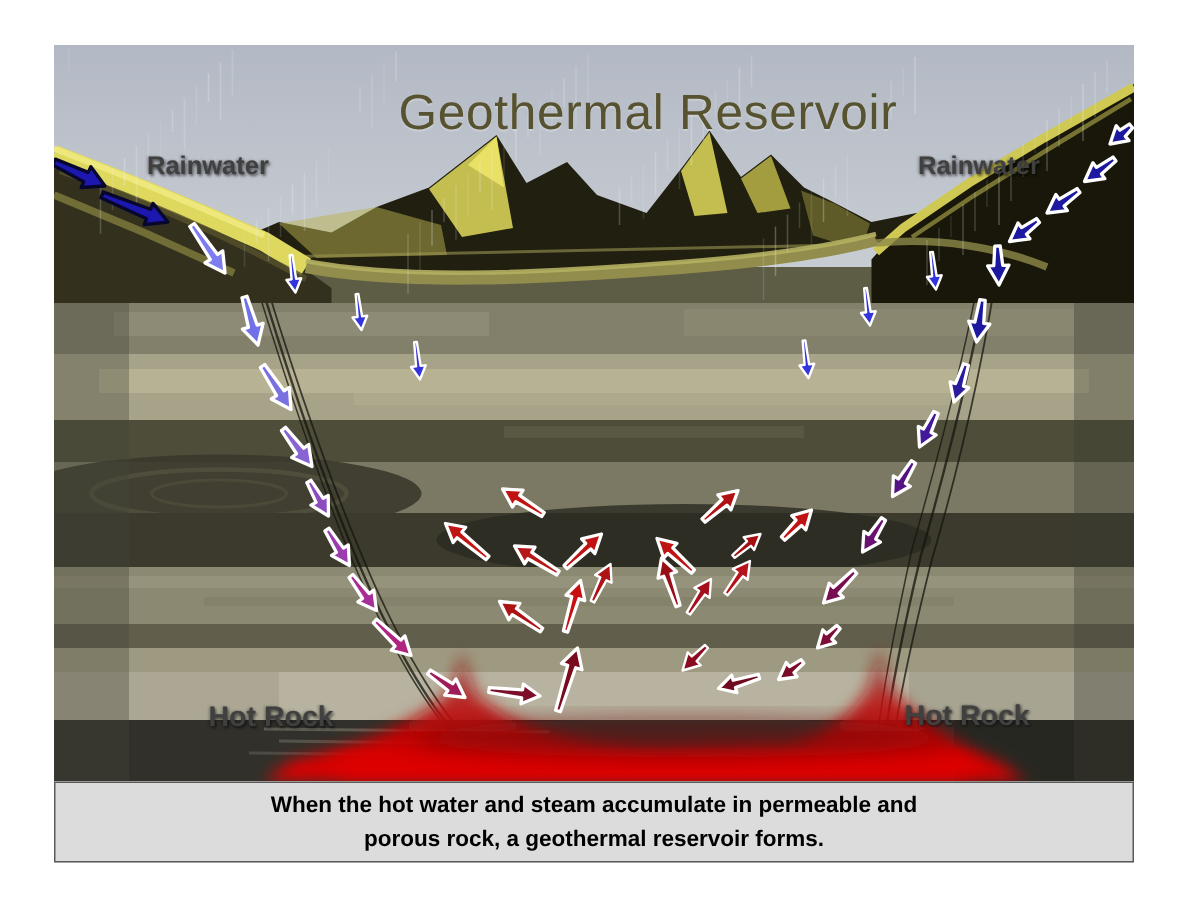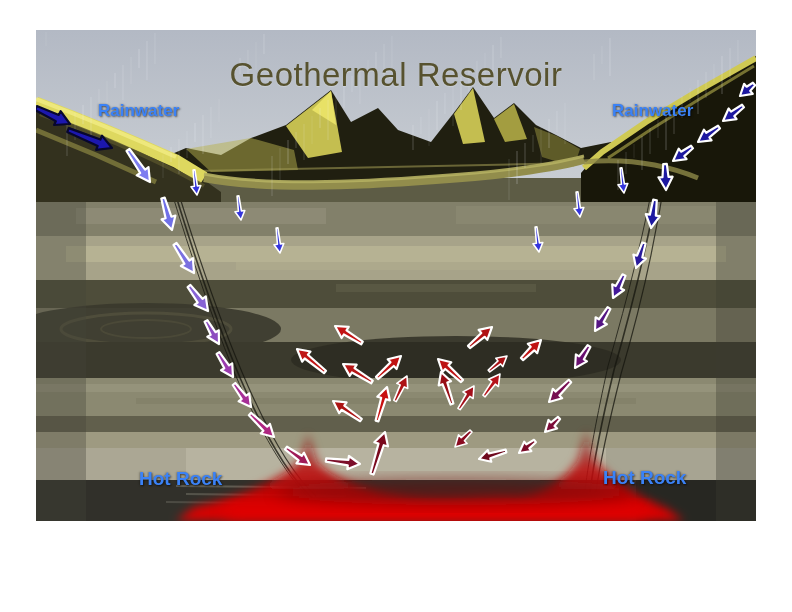--- a/index.html
+++ b/index.html
@@ -8,27 +8,28 @@
     font-family:"Liberation Sans",sans-serif;
   }
   .slide-frame{
     position:absolute;left:36px;top:30px;width:720px;height:545px;
   }
   .illustration{
     position:absolute;left:0;top:0;width:720px;height:491px;overflow:hidden;
   }
   .illustration svg{position:absolute;left:0;top:0;}
   .lbl{
-    position:absolute;color:#3b82f6;font-weight:bold;white-space:nowrap;
+    position:absolute;color:#404040;font-weight:bold;white-space:nowrap;
     text-shadow:1px 1px 2px rgba(0,0,0,0.55), -1px 0 2px rgba(0,0,0,0.25);
   }
   .page-title{
     position:absolute;left:0;top:26px;width:100%;text-align:center;
     font-size:33px;font-weight:normal;color:#57522f;letter-spacing:0.5px;
     text-shadow:0 1px 1px rgba(255,255,255,0.25);
+    padding-left:36px;
   }
   .lbl-rainwater-left{left:62px;top:71px;font-size:17px;}
   .lbl-rainwater-right{left:576px;top:71px;font-size:17px;}
   .lbl-hot-water{left:330px;top:274px;font-size:21px;}
   .lbl-hot-rock-left{left:103px;top:438px;font-size:19px;}
   .lbl-hot-rock-right{left:567px;top:437px;font-size:19px;}
   .caption-box{
     position:absolute;left:0;top:491px;width:720px;height:54px;box-sizing:border-box;
     background:#dcdcdc;border:1px solid #5a5a5a;
     display:flex;flex-direction:column;justify-content:center;align-items:center;gap:7px;
@@ -277,13 +278,17 @@
         </g>
     </svg>
 
     <div class="page-title">Geothermal Reservoir</div>
     <div class="lbl lbl-rainwater-left">Rainwater</div>
     <div class="lbl lbl-rainwater-right">Rainwater</div>
     <div class="lbl lbl-hot-rock-left">Hot Rock</div>
     <div class="lbl lbl-hot-rock-right">Hot Rock</div>
   </div>
 
+  <div class="caption-box">
+    <div class="caption-line">When the hot water and steam accumulate in permeable and</div>
+    <div class="caption-line">porous rock, a geothermal reservoir forms.</div>
+  </div>
 </div>
 
 </body></html>

